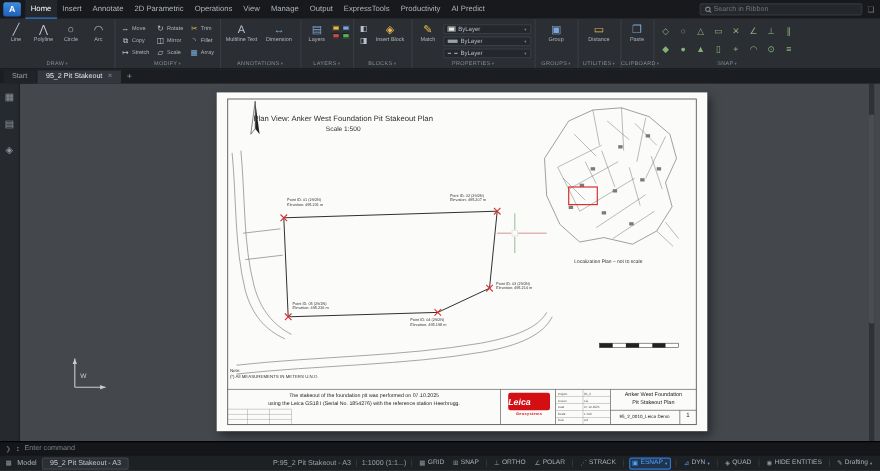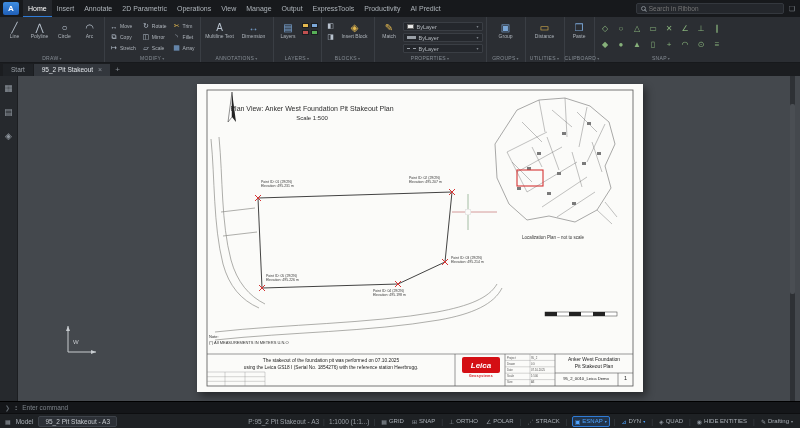--- a/index.html
+++ b/index.html
@@ -63,21 +63,21 @@
   .sheet svg.linework { position:absolute; left:0; top:0; }
   .sh-title { position:absolute; left:15px; top:21px; width:200px; text-align:center; font-size:7px; color:#2e2e2e; }
   .sh-scale { position:absolute; left:15px; top:31px; width:200px; text-align:center; font-size:6px; color:#2e2e2e; }
   .ptlabel { position:absolute; font-size:3.5px; line-height:1.25; color:#3a3a3a; white-space:nowrap; }
   .ptlabel span { display:block; }
   .loccap { position:absolute; left:288px; top:151px; width:136px; text-align:center; font-size:4.5px; color:#333; }
   .note { position:absolute; left:12px; top:250px; font-size:4px; color:#333; line-height:1.4; }
   .note span { display:block; }
   .footer { position:absolute; left:20px; top:274px; width:228px; text-align:center; font-size:4.8px; color:#222; line-height:1.4; }
   .footer span { display:block; }
-  .leica { position:absolute; left:265px; top:273px; width:38px; height:16px; background:#d40f14; border-radius:2px; color:#fff; font-size:8px; font-weight:bold; font-style:italic; display:flex; align-items:center; justify-content:center; }
+  .leica { position:absolute; left:265px; top:273px; width:38px; height:16px; background:#d40f14; border-radius:2px; color:#fff; font-size:8px; font-weight:bold; font-style:italic; display:flex; align-items:center; }
   .leica-sub { position:absolute; left:263px; top:290px; width:42px; text-align:center; font-size:3.5px; color:#d40f14; font-weight:bold; letter-spacing:.3px; }
   .tb-table { position:absolute; left:309px; top:271px; width:48px; height:30px; display:grid; grid-template-columns:24px 24px; grid-auto-rows:6px; font-size:2.8px; color:#555; }
   .tb-table span { overflow:hidden; white-space:nowrap; padding-left:1px; line-height:6px; }
   .tb-title { position:absolute; left:360px; top:272px; width:74px; text-align:center; font-size:5px; color:#222; line-height:1.35; }
   .tb-title span { display:block; }
   .tb-doc { position:absolute; left:358px; top:292px; width:62px; text-align:center; font-size:4.2px; color:#222; }
   .tb-page { position:absolute; left:421px; top:291px; width:15px; text-align:center; font-size:5.5px; color:#222; }
   
   .ucs { position:absolute; left:42px; top:244px; }
   

